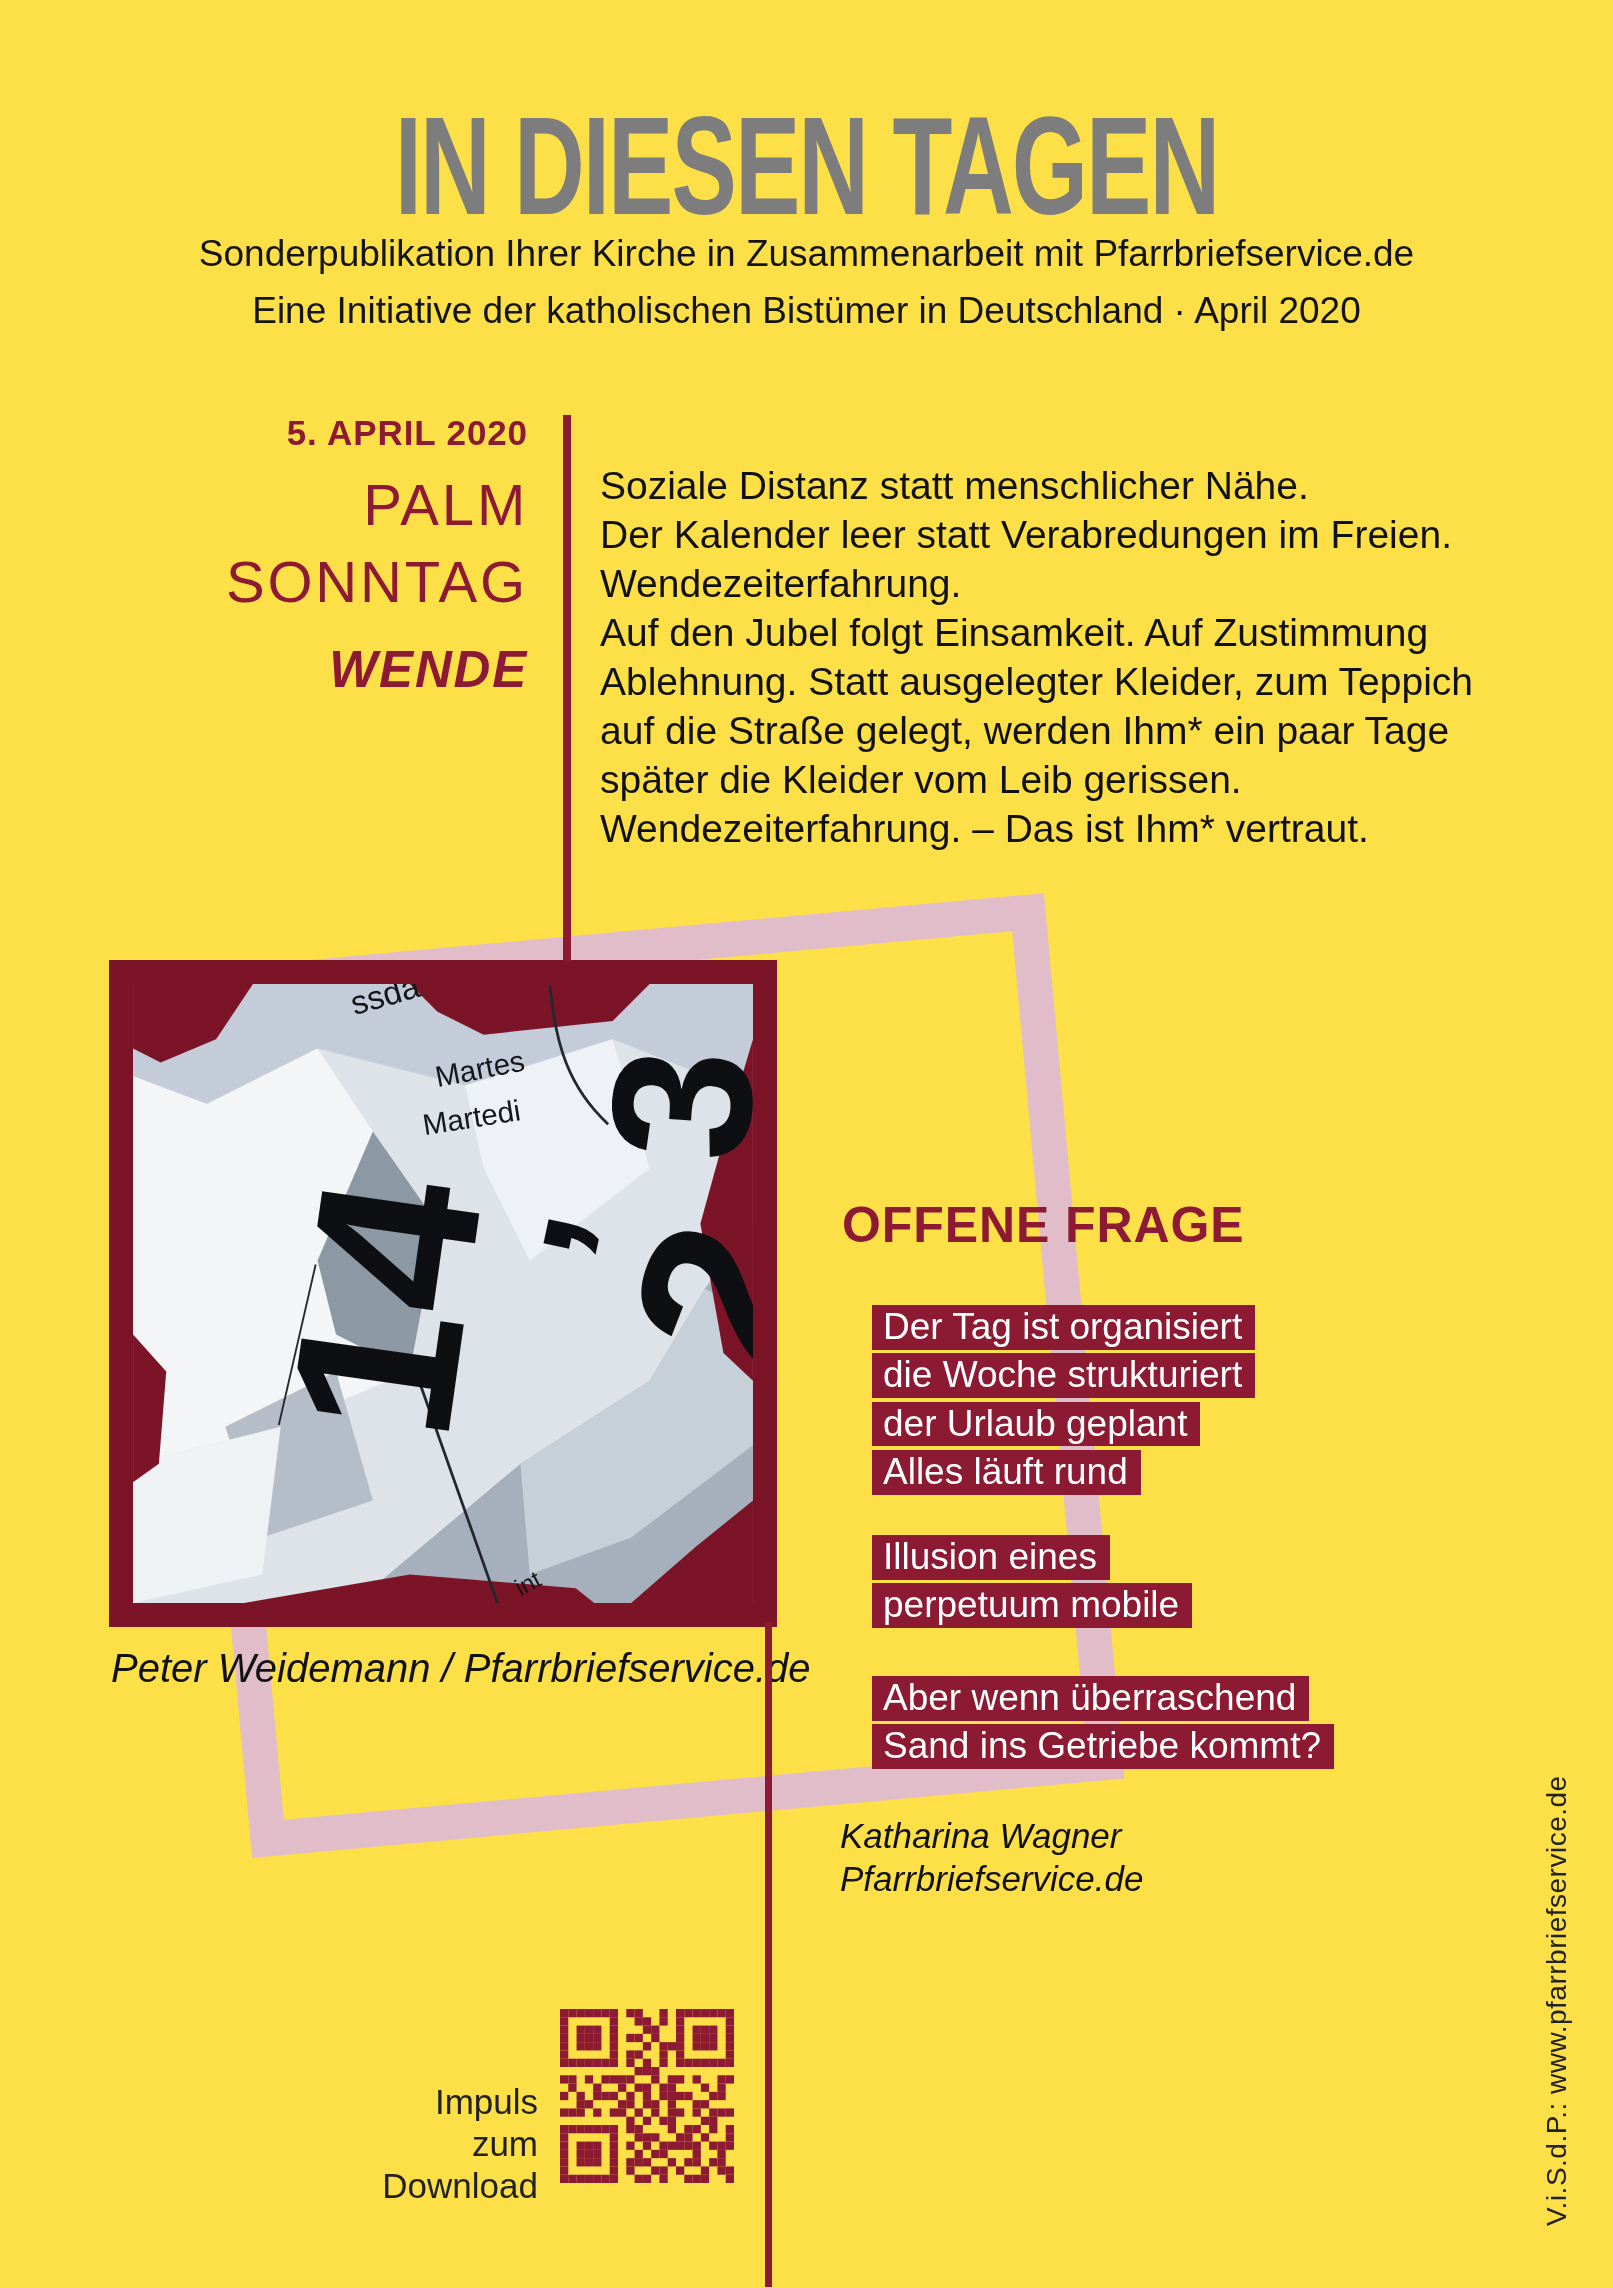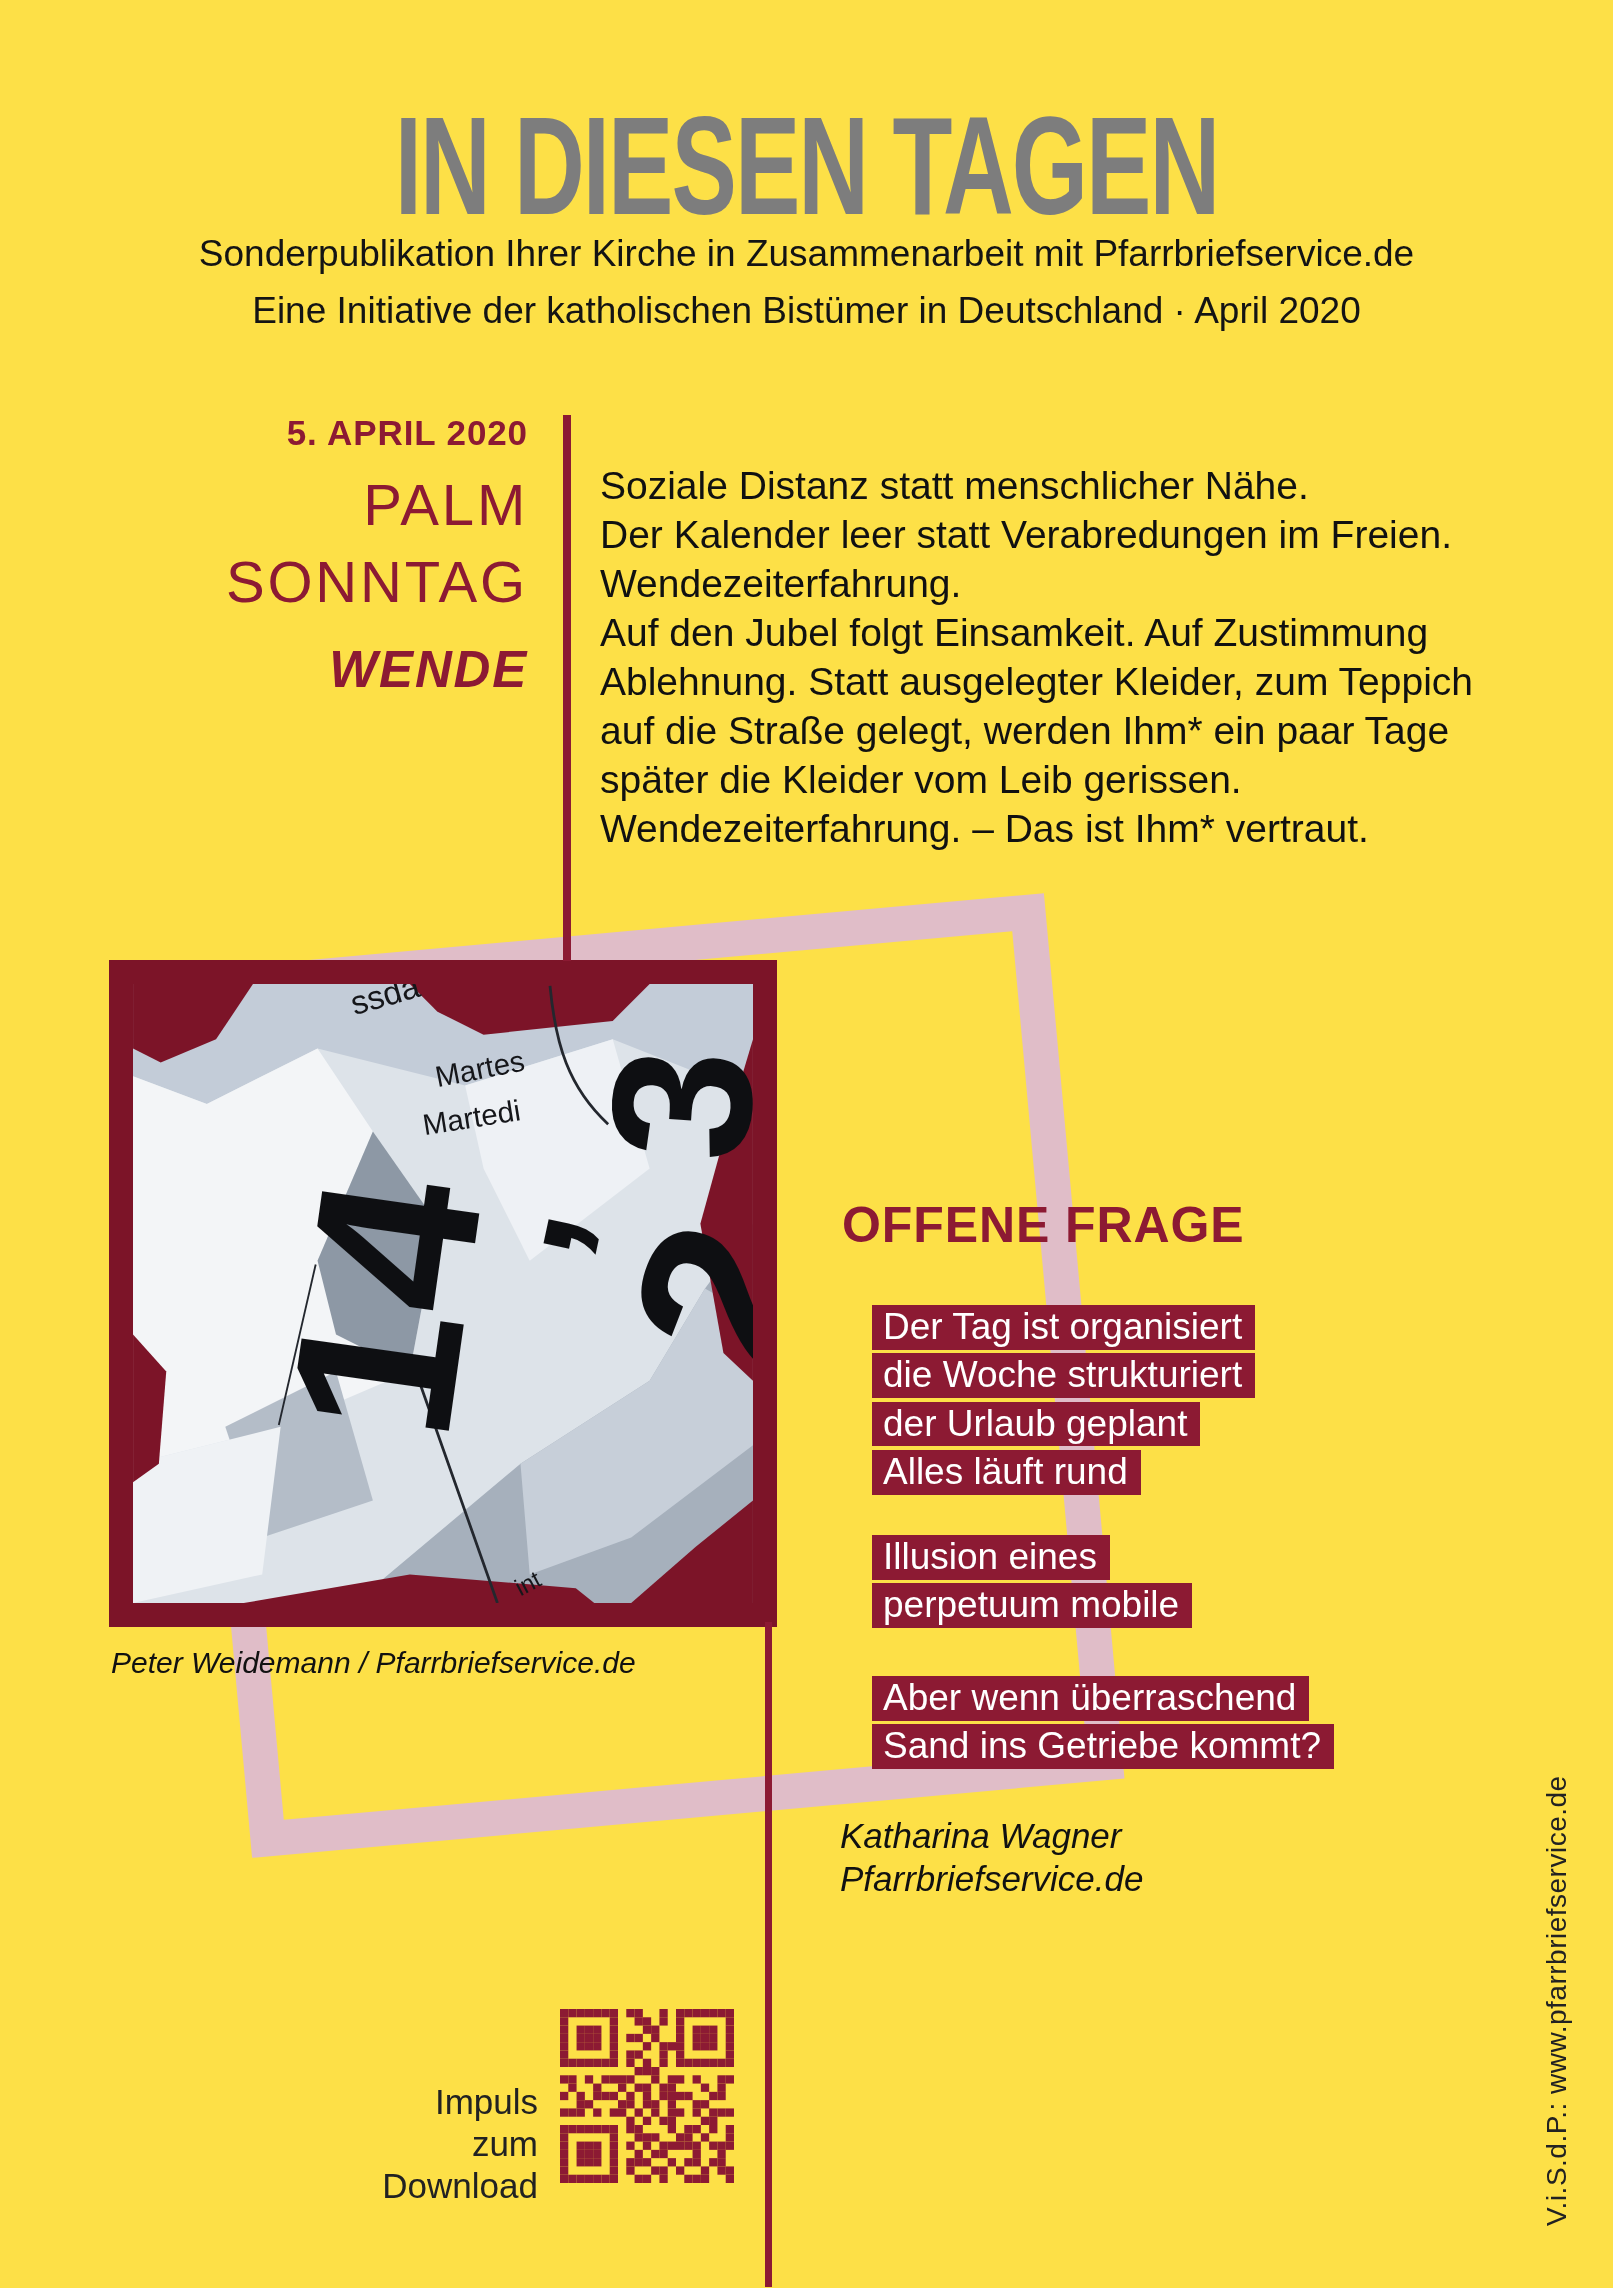--- a/index.html
+++ b/index.html
@@ -33,21 +33,21 @@
     color:#111111; z-index:2; white-space:nowrap;}
 
   
   .pink-rect{left:210px; top:931px; width:876px; height:889px;
     border:35px solid #e0bdc8; transform:rotate(-5.2deg); z-index:1; box-sizing:border-box;}
 
   
   .figure{left:109px; top:960px; width:668px; height:667px; box-sizing:border-box;
     border:24px solid #7c1428; background:#dde3e9; z-index:4;}
   .figure svg{display:block;}
-  .credit{left:111px; top:1646px; font-size:30px; font-style:italic; color:#111111; z-index:2;}
+  .credit{left:111px; top:1646px; font-size:40px; font-style:italic; color:#111111; z-index:2;}
 
   
   .open-heading{left:842px; top:1196px; font-size:50px; font-weight:bold; 
     color:#8c1a33; z-index:6; white-space:nowrap; letter-spacing:0.9px;}
   .hl-group{left:840px; z-index:6;padding-left:32px;}
   .g1{top:1305px;} .g2{top:1535px;} .g3{top:1676px;}
   .hl-line{display:table; background:#8c1a33; color:#ffffff; font-size:37px;
     line-height:42px; padding:0.9px 13px 1.8px 11px; margin-bottom:3.7px; white-space:nowrap;}
   .author{left:840px; top:1814px; font-size:35px; font-style:italic; color:#111111;
     line-height:43px; z-index:6;}

